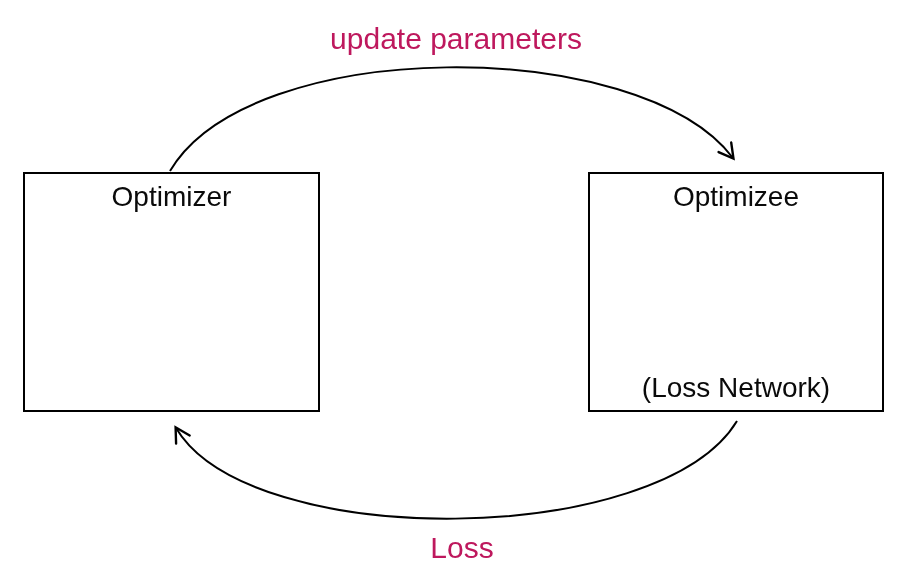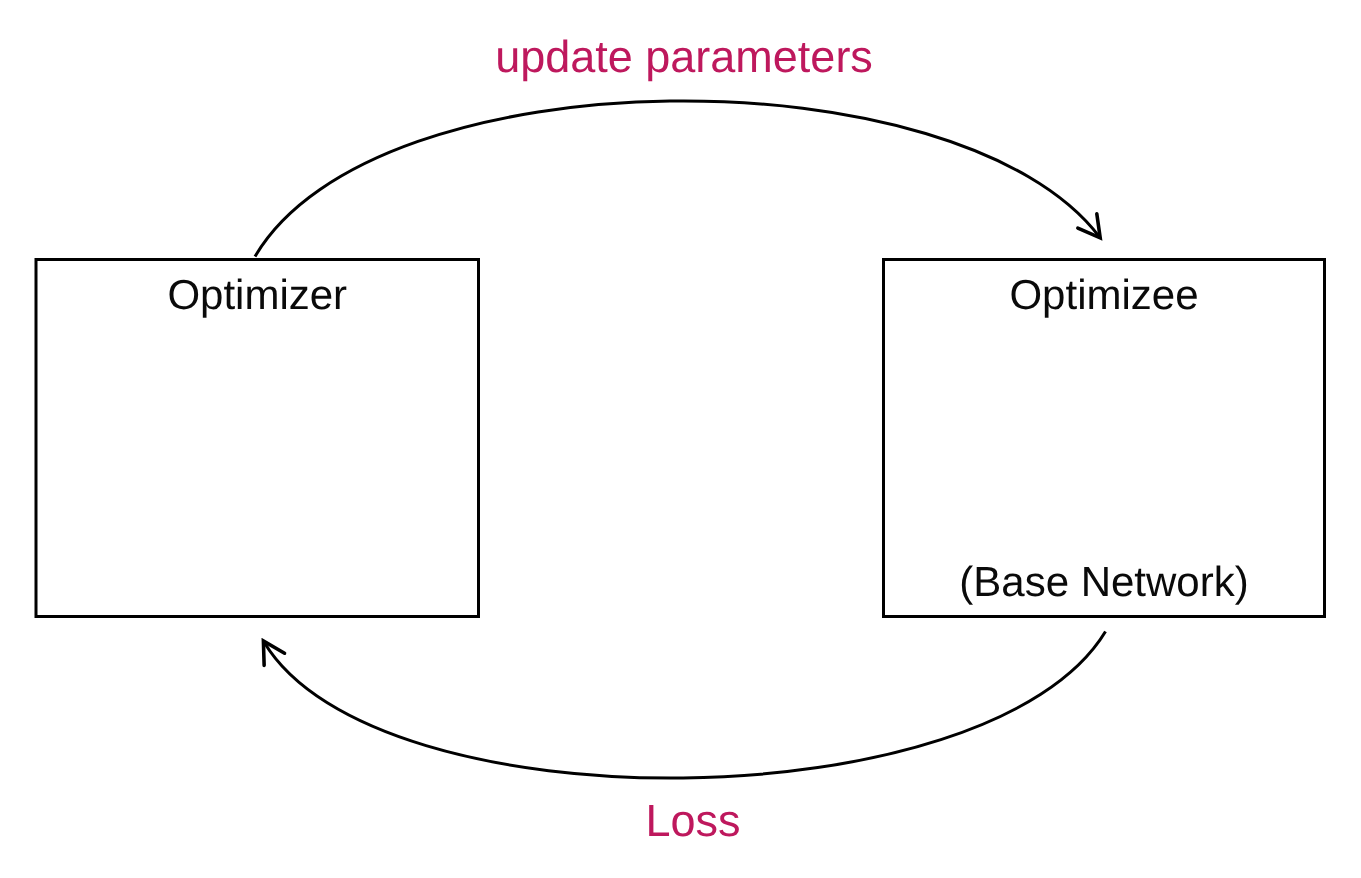--- a/index.html
+++ b/index.html
@@ -83,18 +83,18 @@
   </svg>
 
   <div class="edge-label top">update parameters</div>
 
   <div class="node-box left">
     <div>Optimizer</div>
   </div>
 
   <div class="node-box right">
     <div>Optimizee</div>
-    <div>(Base Network)</div>
+    <div>(Loss Network)</div>
   </div>
 
   <div class="edge-label bottom">Loss</div>
 
 </div>
 
 </body></html>

